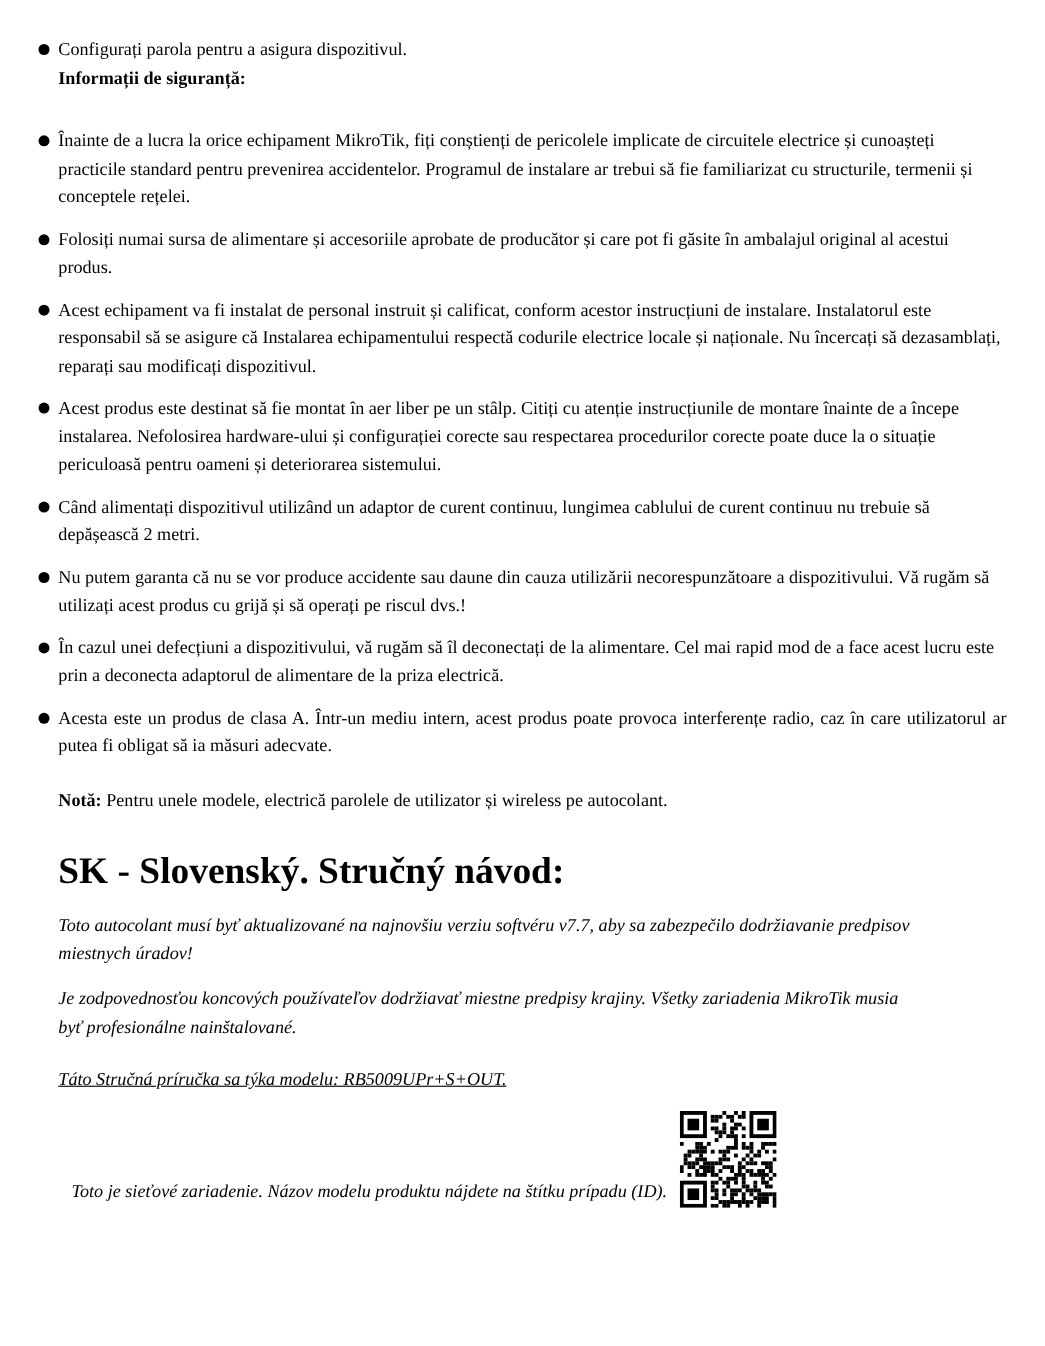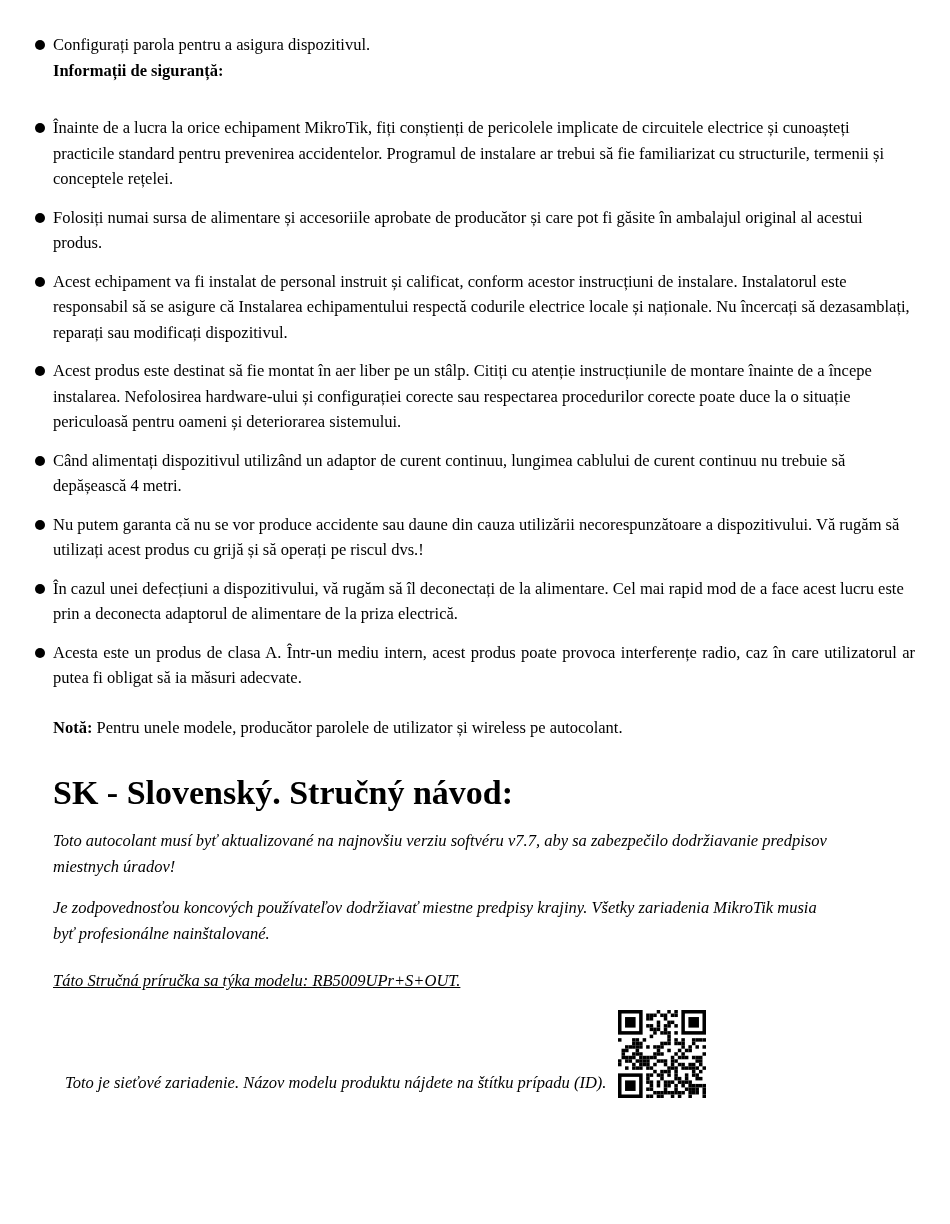--- a/index.html
+++ b/index.html
@@ -108,31 +108,31 @@
       <span>Configurați parola pentru a asigura dispozitivul.</span>
       <span class="bold-line">Informații de siguranță:</span>
     </li>
   </ul>
 
   <ul class="bullets safety">
     <li>Înainte de a lucra la orice echipament MikroTik, fiți conștienți de pericolele implicate de circuitele electrice și cunoașteți practicile standard pentru prevenirea accidentelor. Programul de instalare ar trebui să fie familiarizat cu structurile, termenii și conceptele rețelei.</li>
     <li>Folosiți numai sursa de alimentare și accesoriile aprobate de producător și care pot fi găsite în ambalajul original al acestui produs.</li>
     <li>Acest echipament va fi instalat de personal instruit și calificat, conform acestor instrucțiuni de instalare. Instalatorul este responsabil să se asigure că Instalarea echipamentului respectă codurile electrice locale și naționale. Nu încercați să dezasamblați, reparați sau modificați dispozitivul.</li>
     <li>Acest produs este destinat să fie montat în aer liber pe un stâlp. Citiți cu atenție instrucțiunile de montare înainte de a începe instalarea. Nefolosirea hardware-ului și configurației corecte sau respectarea procedurilor corecte poate duce la o situație periculoasă pentru oameni și deteriorarea sistemului.</li>
-    <li>Când alimentați dispozitivul utilizând un adaptor de curent continuu, lungimea cablului de curent continuu nu trebuie să depășească 4 metri.</li>
+    <li>Când alimentați dispozitivul utilizând un adaptor de curent continuu, lungimea cablului de curent continuu nu trebuie să depășească 2 metri.</li>
     <li>Nu putem garanta că nu se vor produce accidente sau daune din cauza utilizării necorespunzătoare a dispozitivului. Vă rugăm să utilizați acest produs cu grijă și să operați pe riscul dvs.!</li>
     <li>În cazul unei defecțiuni a dispozitivului, vă rugăm să îl deconectați de la alimentare. Cel mai rapid mod de a face acest lucru este prin a deconecta adaptorul de alimentare de la priza electrică.</li>
     <li class="justified">
       <span>Acesta este un produs de clasa A. Într-un mediu intern, acest produs poate provoca interferențe radio, caz în care utilizatorul ar putea fi obligat să ia măsuri adecvate.</span>
     </li>
   </ul>
 
   <p class="note">
     <span class="note-label">Notă:</span>
-    <span>Pentru unele modele, producător parolele de utilizator și wireless pe autocolant.</span>
+    <span>Pentru unele modele, electrică parolele de utilizator și wireless pe autocolant.</span>
   </p>
 
   <h1 class="sk-heading">SK - Slovenský. Stručný návod:</h1>
 
   <p class="sk-par">Toto autocolant musí byť aktualizované na najnovšiu verziu softvéru v7.7, aby sa zabezpečilo dodržiavanie predpisov miestnych úradov!</p>
   <p class="sk-par">Je zodpovednosťou koncových používateľov dodržiavať miestne predpisy krajiny. Všetky zariadenia MikroTik musia byť profesionálne nainštalované.</p>
   <p class="sk-par model">Táto Stručná príručka sa týka modelu: RB5009UPr+S+OUT.</p>
 
   <div class="footer-row">
     <p class="footer-text">Toto je sieťové zariadenie. Názov modelu produktu nájdete na štítku prípadu (ID).</p>

